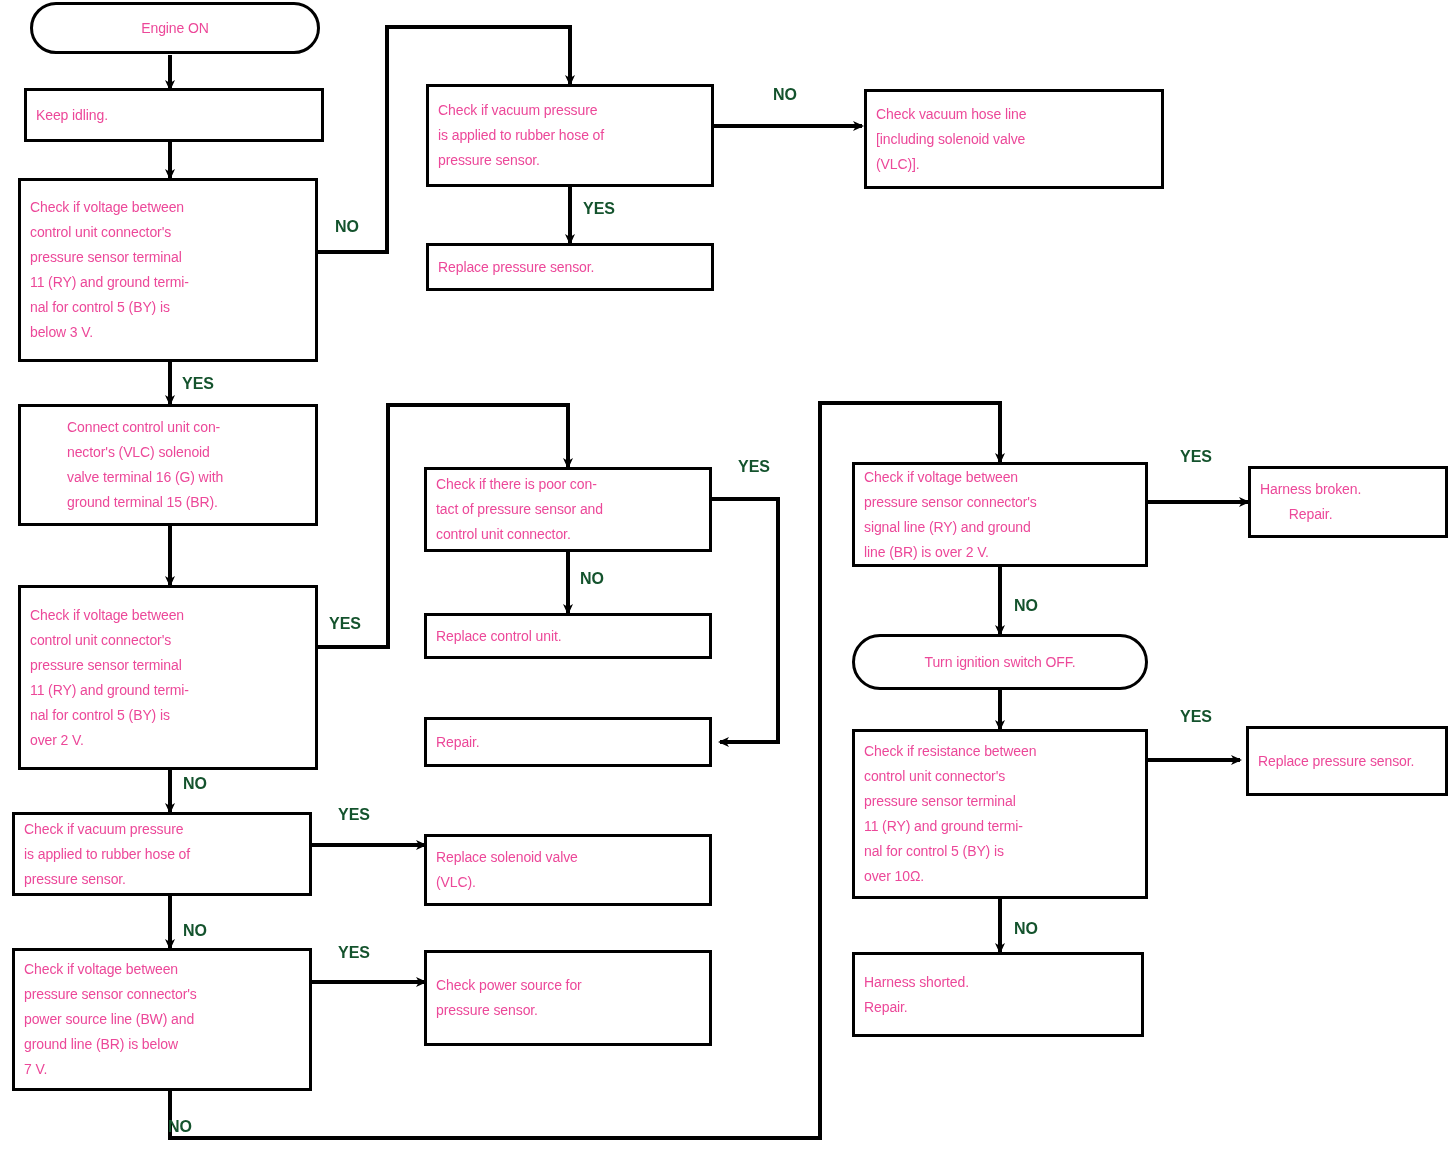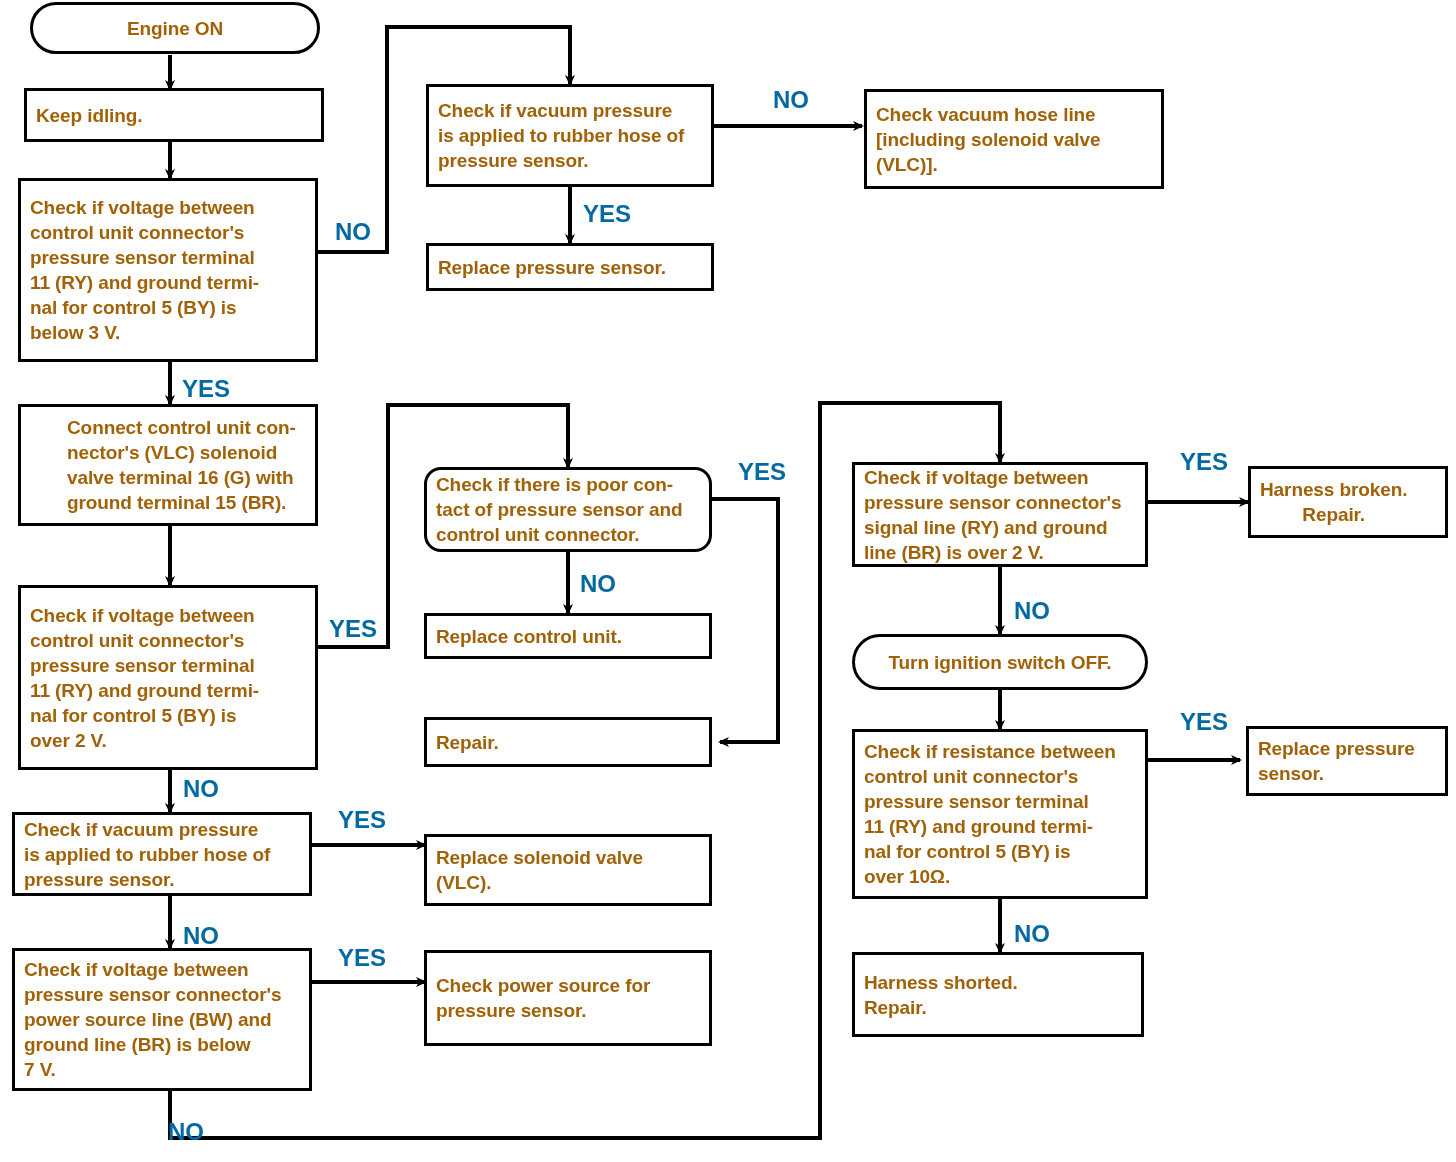--- a/index.html
+++ b/index.html
@@ -2,26 +2,26 @@
 <html><head>
 <meta charset="utf-8">
 <style>
   html,body{margin:0;padding:0;background:#ffffff;}
   body{width:1456px;height:1162px;overflow:hidden;
        font-family:"Liberation Sans", sans-serif;}
   #stage{position:relative;width:1456px;height:1162px;background:#fff;}
   svg{position:absolute;left:0;top:0;width:1456px;height:1162px;}
   .node{position:absolute;box-sizing:border-box;background:#fff;
         border:3px solid #000;display:flex;align-items:center;}
-  .node .txt{display:block;padding:0 6px 0 9px;font-weight:bold;
-             font-size:19px;line-height:25px;color:#a16207;
+  .node .txt{display:block;padding:0 6px 0 9px;font-weight:normal;
+             font-size:14px;line-height:25px;color:#ec4899;
              white-space:pre-line;letter-spacing:-0.1px;}
   .term{border-radius:40px;justify-content:center;}
   .term .txt{padding:0 14px;text-align:center;}
-  .edge-label{position:absolute;font-weight:bold;font-size:24px;color:#0369a1;
+  .edge-label{position:absolute;font-weight:bold;font-size:16px;color:#14532d;
               background:transparent;letter-spacing:0px;}
 </style>
 </head>
 <body>
 
 <div id="stage">
 
   <svg viewBox="0 0 1456 1162" aria-hidden="true">
     <defs>
       <marker id="ah" markerWidth="12" markerHeight="12" refX="9" refY="5" orient="auto" markerUnits="userSpaceOnUse">
@@ -114,21 +114,21 @@
 
   <div class="node" style="left:18px;top:585px;width:300px;height:185px;">
     <span class="txt">Check if voltage between
 control unit connector's
 pressure sensor terminal
 11 (RY) and ground termi-
 nal for control 5 (BY) is
 over 2 V.</span>
   </div>
 
-  <div class="node" style="left:424px;top:467px;width:288px;height:85px;border-radius:17px;">
+  <div class="node" style="left:424px;top:467px;width:288px;height:85px;">
     <span class="txt">Check if there is poor con-
 tact of pressure sensor and
 control unit connector.</span>
   </div>
 
   <div class="node" style="left:424px;top:613px;width:288px;height:46px;">
     <span class="txt">Replace control unit.</span>
   </div>
 
   <div class="node" style="left:424px;top:717px;width:288px;height:50px;">

